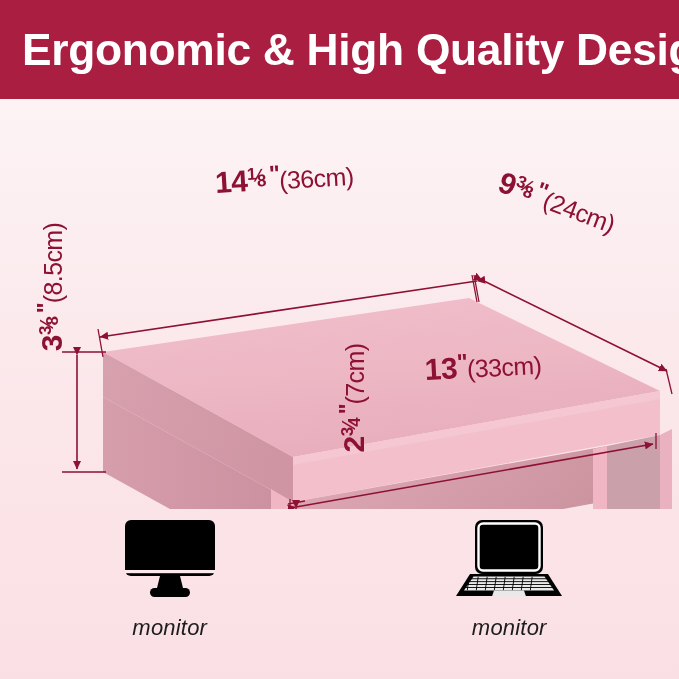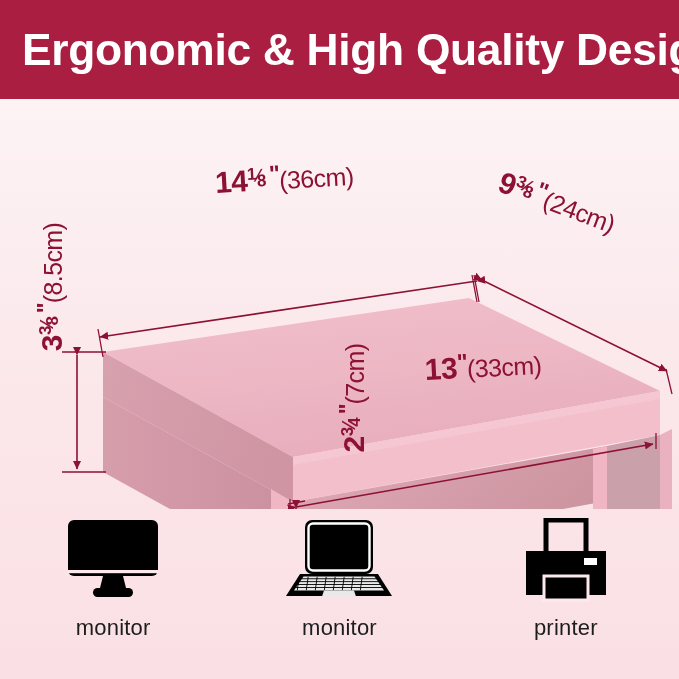--- a/index.html
+++ b/index.html
@@ -157,20 +157,21 @@
     justify-content: center;
   }
   .device-label {
     margin-top: 15px;
     font-family: "Liberation Sans", sans-serif;
     font-size: 22px;
     font-weight: 400;
     color: #1d1d1d;
     letter-spacing: 0.2px;
     line-height: 1;
+    font-style: italic;
   }
 </style>
 </head>
 <body>
 
 <div id="page">
 
   <div id="header-banner">
     <div id="banner-title">Ergonomic &amp; High Quality Design</div>
   </div>
@@ -305,31 +306,16 @@
             <rect x="77" y="58.8" width="0.9" height="13.5" transform="skewX(-8)"></rect>
             <rect x="86" y="58.8" width="0.9" height="13.5" transform="skewX(-8)"></rect>
           </g>
 
           <polygon points="40,72.5 70,72.5 72,78.5 38,78.5" fill="#e9e9e9"></polygon>
         </svg>
       </div>
       <div class="device-label">monitor</div>
     </div>
 
-    <div class="device-cell">
-      <div class="device-icon">
-        <svg width="96" height="84" viewBox="0 0 96 84" xmlns="http://www.w3.org/2000/svg">
-
-          <rect x="28" y="2" width="40" height="34" fill="none" stroke="#000000" stroke-width="5"></rect>
-
-          <rect x="8" y="33" width="80" height="44" fill="#000000"></rect>
-
-          <rect x="66" y="40" width="13" height="7" fill="#ffffff"></rect>
-
-          <rect x="26" y="58" width="44" height="24" fill="#000000" stroke="#fbe9ec" stroke-width="3"></rect>
-        </svg>
-      </div>
-      <div class="device-label">printer</div>
-    </div>
 
   </div>
 
 </div>
 
 </body></html>

